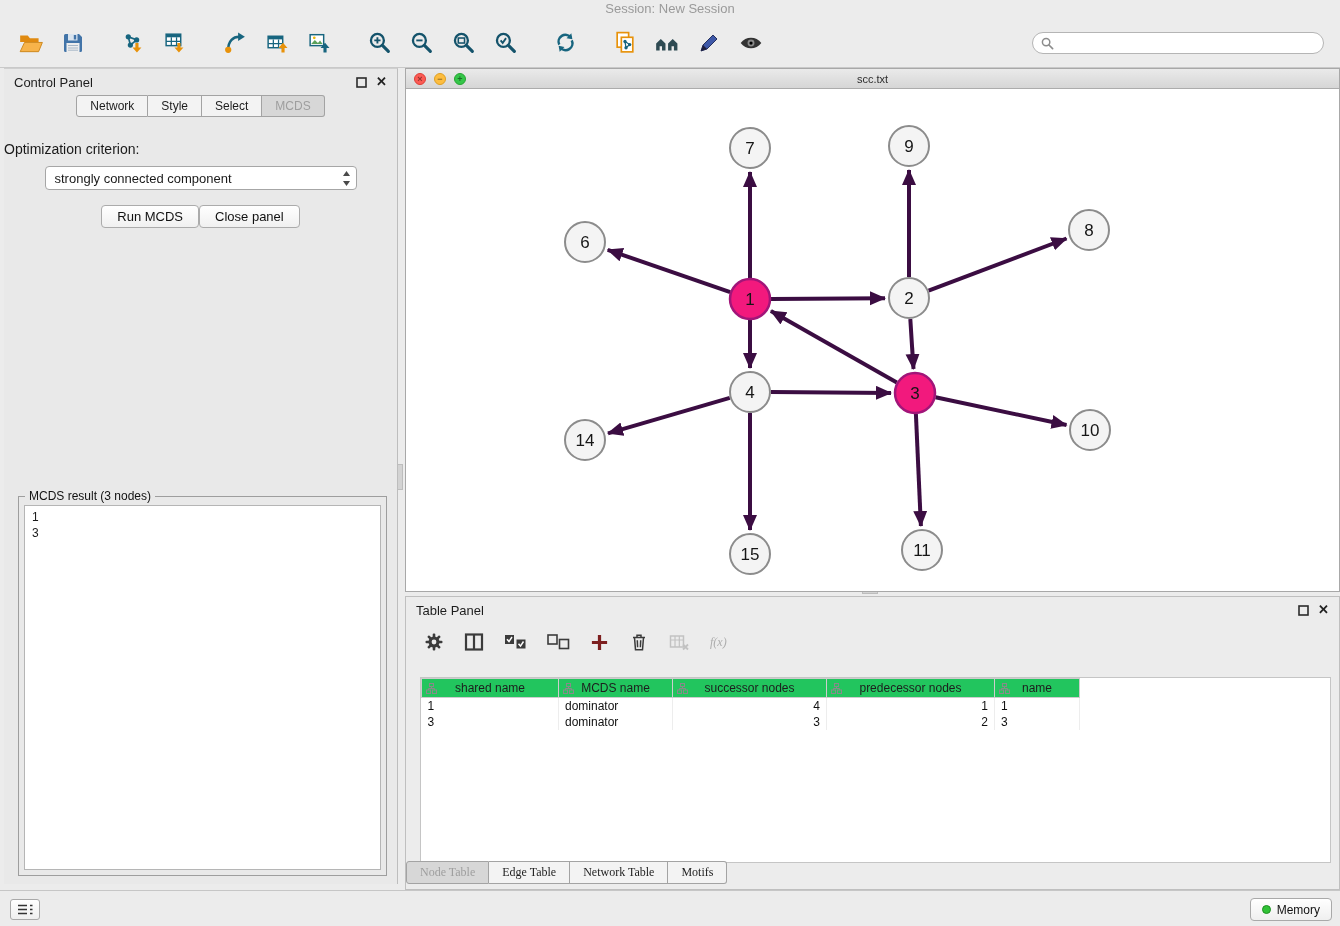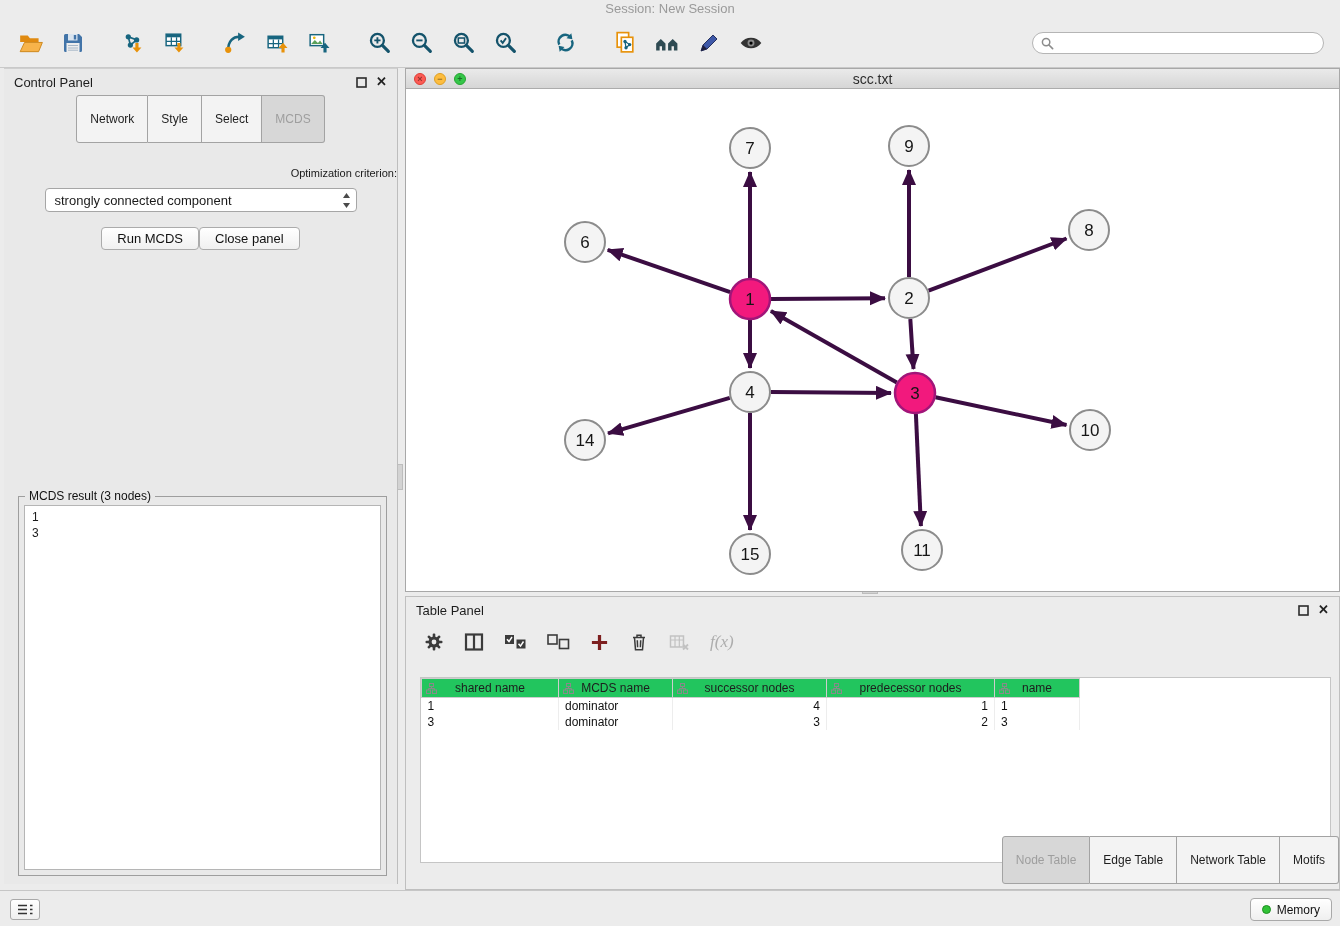--- a/index.html
+++ b/index.html
@@ -30,27 +30,27 @@
   
   .control-panel { position:absolute; left:4px; top:68px; width:394px; height:816px;
     background:#E9E9E9; border-top:1px solid #CFCFCF; border-right:1px solid #BDBDBD; }
   .panel-header { height:26px; display:flex; align-items:center; padding:0 10px; }
   .panel-title { font-size:13px; color:#1d1d1d; }
   .win-btns { margin-left:auto; display:flex; gap:9px; align-items:center; }
   .float-btn, .close-btn { background:none; border:none; display:flex; align-items:center; }
   .close-x { font-size:13px; font-weight:bold; color:#222; line-height:12px; }
 
   .seg-tabs { display:flex; justify-content:center; }
-  .seg-tab { font-size:12px; padding:16px 13px; background:#F3F3F3; color:#1d1d1d;
+  .seg-tab { font-size:12px; padding:3px 13px; background:#F3F3F3; color:#1d1d1d;
     border:1px solid #A3A3A3; border-left:none; }
   .seg-tab:first-child { border-left:1px solid #A3A3A3; border-radius:3px 0 0 3px; }
   .seg-tab:last-child { border-radius:0 3px 3px 0; }
   .seg-tab.selected { background:#D7D7D7; color:#9e9e9e; }
 
-  .opt-label { text-align:right; margin-top:24px; font-size:11px; }
+  .opt-label { text-align:left; margin-top:24px; font-size:14px; }
   .cp-select { position:relative; display:flex; align-items:center; width:312px; height:24px;
     margin:9px auto 0; background:#fff; border:1px solid #A6A6A6; border-radius:4px;
     padding:0 20px 0 9px; font-size:13px; }
   .cp-select .arrows { position:absolute; right:5px; top:3px; }
   .cp-buttons { display:flex; justify-content:center; gap:0; margin-top:15px; }
   .btn { font-size:13px; padding:3px 15px; background:linear-gradient(#FFFFFF,#F0F0F0);
     border:1px solid #ABABAB; border-radius:4px; color:#111; }
 
   .result-box { position:absolute; left:14px; top:427px; width:369px; height:380px;
     border:1px solid #9E9E9E; background:#E9E9E9; }
@@ -59,45 +59,45 @@
   .result-list { position:absolute; left:5px; right:5px; top:8px; bottom:5px;
     background:#fff; border:1px solid #B5B5B5; padding:3px 7px; font-size:12px;
     line-height:16px; overflow:auto; }
 
   
   .net-window { position:absolute; left:405px; top:68px; width:935px; height:524px;
     background:#fff; border:1px solid #A8A8A8; }
   .net-titlebar { position:relative; height:20px;
     background:linear-gradient(#EAEAEA,#D6D6D6); border-bottom:1px solid #ACACAC;
     display:flex; align-items:center; padding:0 8px; }
-  .net-title { position:absolute; left:0; right:0; text-align:center; font-size:14px; color:#2d2d2d; }
+  .net-title { position:absolute; left:0; right:0; text-align:center; font-size:11px; color:#2d2d2d; }
   .traffic { display:flex; gap:8px; position:relative; z-index:2; }
   .light { width:12px; height:12px; border-radius:50%; font-size:9px; font-weight:bold;
     line-height:11px; text-align:center; color:rgba(0,0,0,0.45); border:1px solid; }
   .light.red { background:#FC5B54; border-color:#DD3E36; }
   .light.yellow { background:#FDBD3F; border-color:#DEA023; }
   .light.green { background:#35C649; border-color:#26A532; }
   .net-canvas { position:relative; width:933px; height:502px; background:#fff; }
 
   
   .table-panel { position:absolute; left:405px; top:596px; width:935px; height:294px;
     background:#ECECEC; border:1px solid #BFBFBF; }
   .tp-toolbar { height:38px; display:flex; align-items:center; gap:20px; padding-left:18px; }
   .tp-btn { background:none; border:none; display:flex; align-items:center; }
-  .fx-label { font-family:"Liberation Serif", serif; font-style:italic; font-size:17px; color:#ADADAD; }
+  .fx-label { font-family:"Liberation Serif", serif; font-style:italic; font-size:12px; color:#ADADAD; }
   .tp-table { position:absolute; left:14px; right:8px; top:80px; height:186px;
     background:#fff; border:1px solid #C5C5C5; overflow:hidden; }
   table.data { border-collapse:collapse; table-layout:fixed; }
   table.data th { position:relative; font-weight:normal; font-size:12px; height:19px;
     background:#22c55e; border:1px solid #CDCDCD; color:#1d1d1d; }
   table.data th .hier { position:absolute; left:4px; top:4px; }
   table.data td { font-size:12px; height:16px; padding:0 6px;
     border-right:1px solid #EDEDED; color:#111; white-space:nowrap; }
   td.ar { text-align:right; padding-right:12px; }
-  .tp-tabs { position:absolute; left:0; right:0; bottom:5px; display:flex; justify-content:flex-end; }
+  .tp-tabs { position:absolute; left:0; right:0; bottom:5px; display:flex; justify-content:flex-start;font-family:Liberation Serif, serif; }
 
   
   .statusbar { position:absolute; left:0; top:890px; right:0; height:36px;
     border-top:1px solid #C6C6C6; background:#ECECEC; }
   .menu-btn { position:absolute; left:10px; top:8px; width:30px; height:21px;
     background:linear-gradient(#fff,#EFEFEF); border:1px solid #A9A9A9; border-radius:3px;
     display:flex; align-items:center; justify-content:center; }
   .memory-btn { position:absolute; right:8px; top:7px; height:23px; display:flex;
     align-items:center; gap:6px; padding:0 11px; background:linear-gradient(#fff,#EFEFEF);
     border:1px solid #A9A9A9; border-radius:4px; font-size:12px; color:#111;margin-left:12px; }

